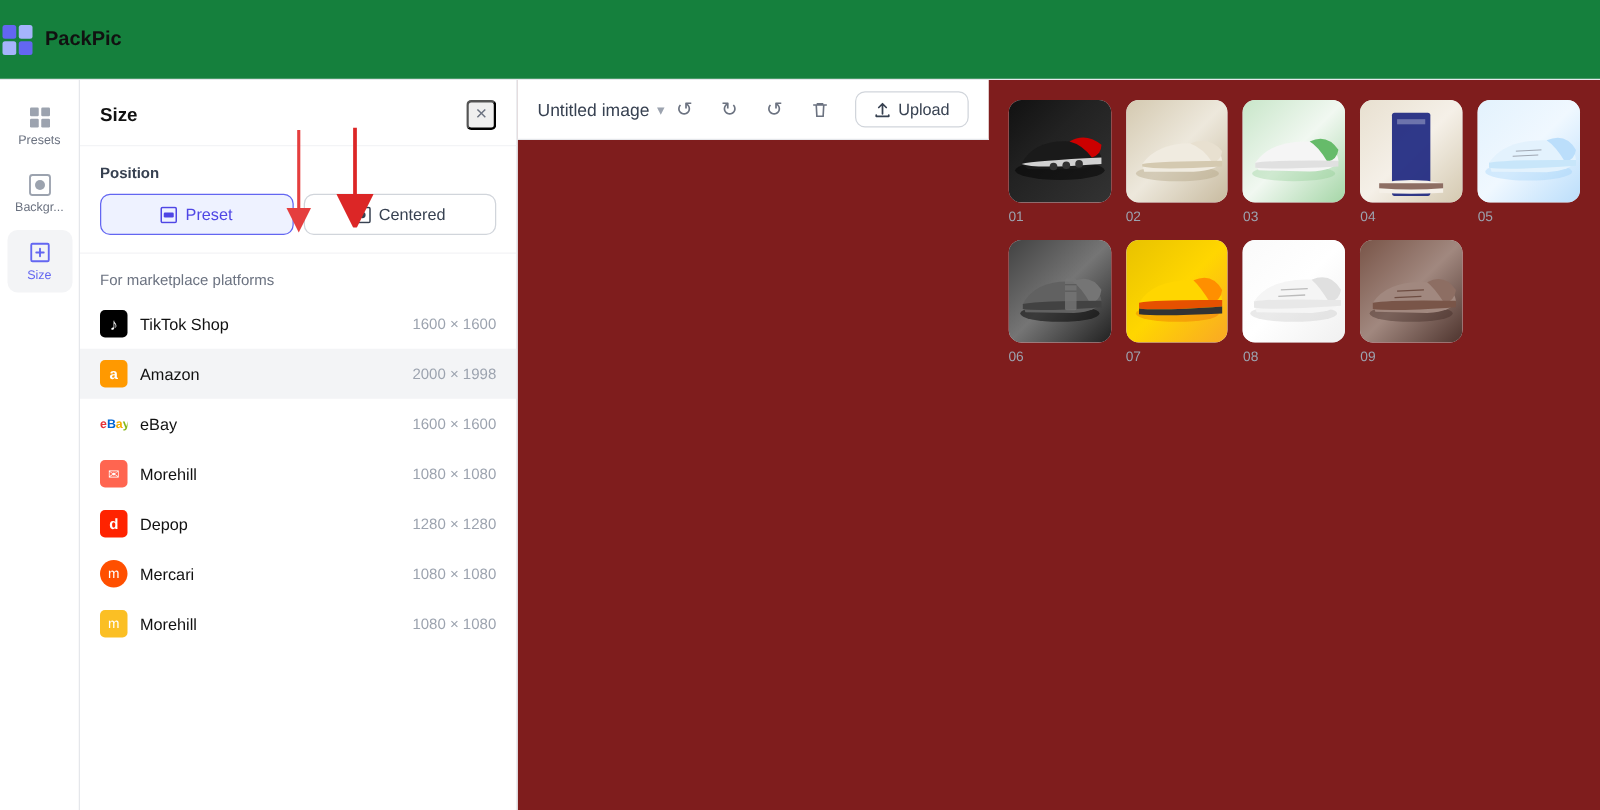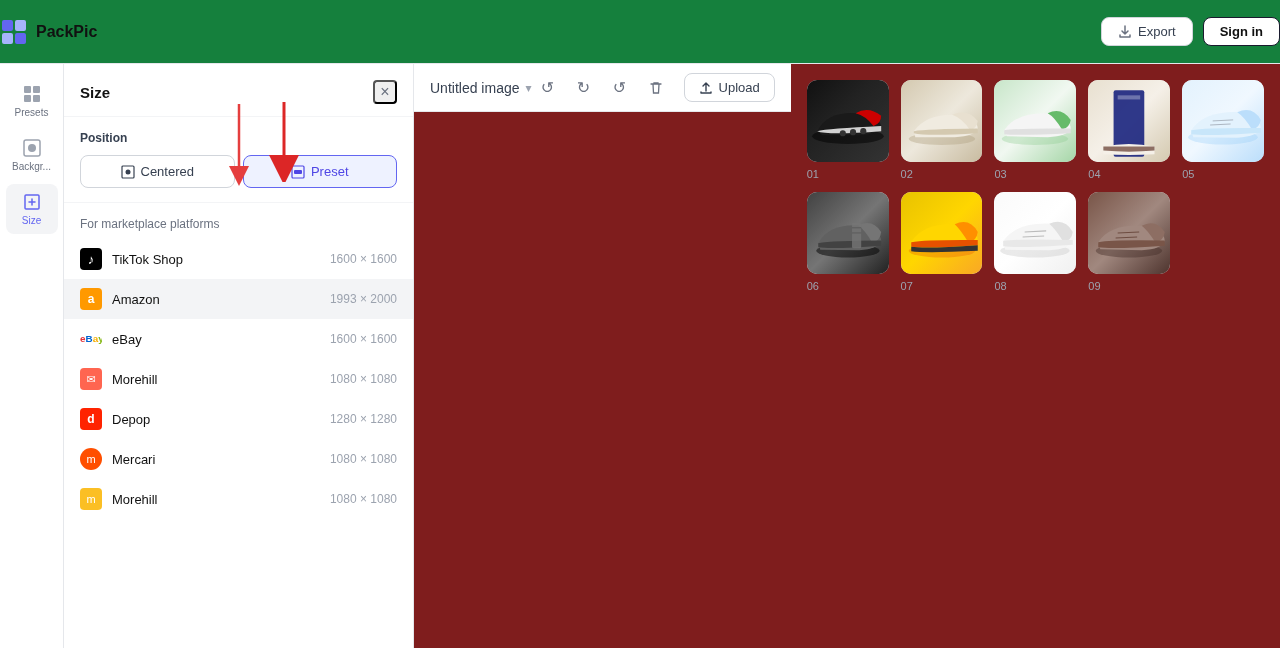--- a/index.html
+++ b/index.html
@@ -375,31 +375,20 @@
 <div class="header">
   <div class="logo">
     <svg class="logo-icon" viewBox="0 0 28 28" fill="none">
       <rect x="2" y="2" width="11" height="11" rx="2" fill="#6366f1"></rect>
       <rect x="15" y="2" width="11" height="11" rx="2" fill="#a5b4fc"></rect>
       <rect x="2" y="15" width="11" height="11" rx="2" fill="#a5b4fc"></rect>
       <rect x="15" y="15" width="11" height="11" rx="2" fill="#6366f1"></rect>
     </svg>
     <span>PackPic</span>
   </div>
-  <div class="header-right">
-    <button class="export-btn">
-      <svg width="14" height="14" viewBox="0 0 14 14" fill="none">
-        <path d="M7 1v8M4 6l3 3 3-3M2 10v2h10v-2" stroke="#6b7280" stroke-width="1.5" stroke-linecap="round" stroke-linejoin="round"></path>
-      </svg>
-      <span>Export</span>
-    </button>
-    <button class="signin-btn">
-      <span>Sign in</span>
-    </button>
-  </div>
 </div>
 
 <div class="main">
 
   <div class="icon-sidebar">
     <div class="icon-sidebar-item">
       <svg width="20" height="20" viewBox="0 0 20 20">
         <rect x="2" y="2" width="7" height="7" rx="1" fill="#9ca3af"></rect>
         <rect x="11" y="2" width="7" height="7" rx="1" fill="#9ca3af"></rect>
         <rect x="2" y="11" width="7" height="7" rx="1" fill="#9ca3af"></rect>
@@ -452,52 +441,52 @@
     <div class="panel-header">
       <span class="panel-title">Size</span>
       <button class="close-btn">
         <span>×</span>
       </button>
     </div>
 
     <div class="panel-section">
       <div class="section-label">Position</div>
       <div class="position-buttons">
+        <button class="pos-btn active">
+          <svg width="14" height="14" viewBox="0 0 14 14">
+            <rect x="1" y="1" width="12" height="12" rx="1" fill="none" stroke="currentColor" stroke-width="1.2"></rect>
+            <rect x="3" y="5" width="8" height="4" rx="1" fill="currentColor"></rect>
+          </svg>
+          <span>Preset</span>
+        </button>
         <button class="pos-btn">
           <svg width="14" height="14" viewBox="0 0 14 14">
             <rect x="1" y="1" width="12" height="12" rx="1" fill="none" stroke="currentColor" stroke-width="1.2"></rect>
             <circle cx="7" cy="7" r="2.5" fill="currentColor"></circle>
           </svg>
           <span>Centered</span>
         </button>
-        <button class="pos-btn active">
-          <svg width="14" height="14" viewBox="0 0 14 14">
-            <rect x="1" y="1" width="12" height="12" rx="1" fill="none" stroke="currentColor" stroke-width="1.2"></rect>
-            <rect x="3" y="5" width="8" height="4" rx="1" fill="currentColor"></rect>
-          </svg>
-          <span>Preset</span>
-        </button>
       </div>
     </div>
 
 
     <div class="marketplace-header">For marketplace platforms</div>
 
     <div>
 
       <div class="marketplace-item">
         <div class="mp-icon" style="background:#000; color:#fff;">♪</div>
         <span class="mp-name">TikTok Shop</span>
         <span class="mp-size">1600 × 1600</span>
       </div>
 
       <div class="marketplace-item active">
         <div class="mp-icon" style="background:#ff9900; color:#fff; font-weight:700; font-size:12px;">a</div>
         <span class="mp-name">Amazon</span>
-        <span class="mp-size">1993 × 2000</span>
+        <span class="mp-size">2000 × 1998</span>
       </div>
 
       <div class="marketplace-item">
         <div class="mp-icon">
           <svg width="22" height="14" viewBox="0 0 40 20">
             <text x="0" y="16" font-size="18" font-weight="700"><tspan fill="#e53238">e</tspan><tspan fill="#0064d2">B</tspan><tspan fill="#f5af02">a</tspan><tspan fill="#86b817">y</tspan></text>
           </svg>
         </div>
         <span class="mp-name">eBay</span>
         <span class="mp-size">1600 × 1600</span>

